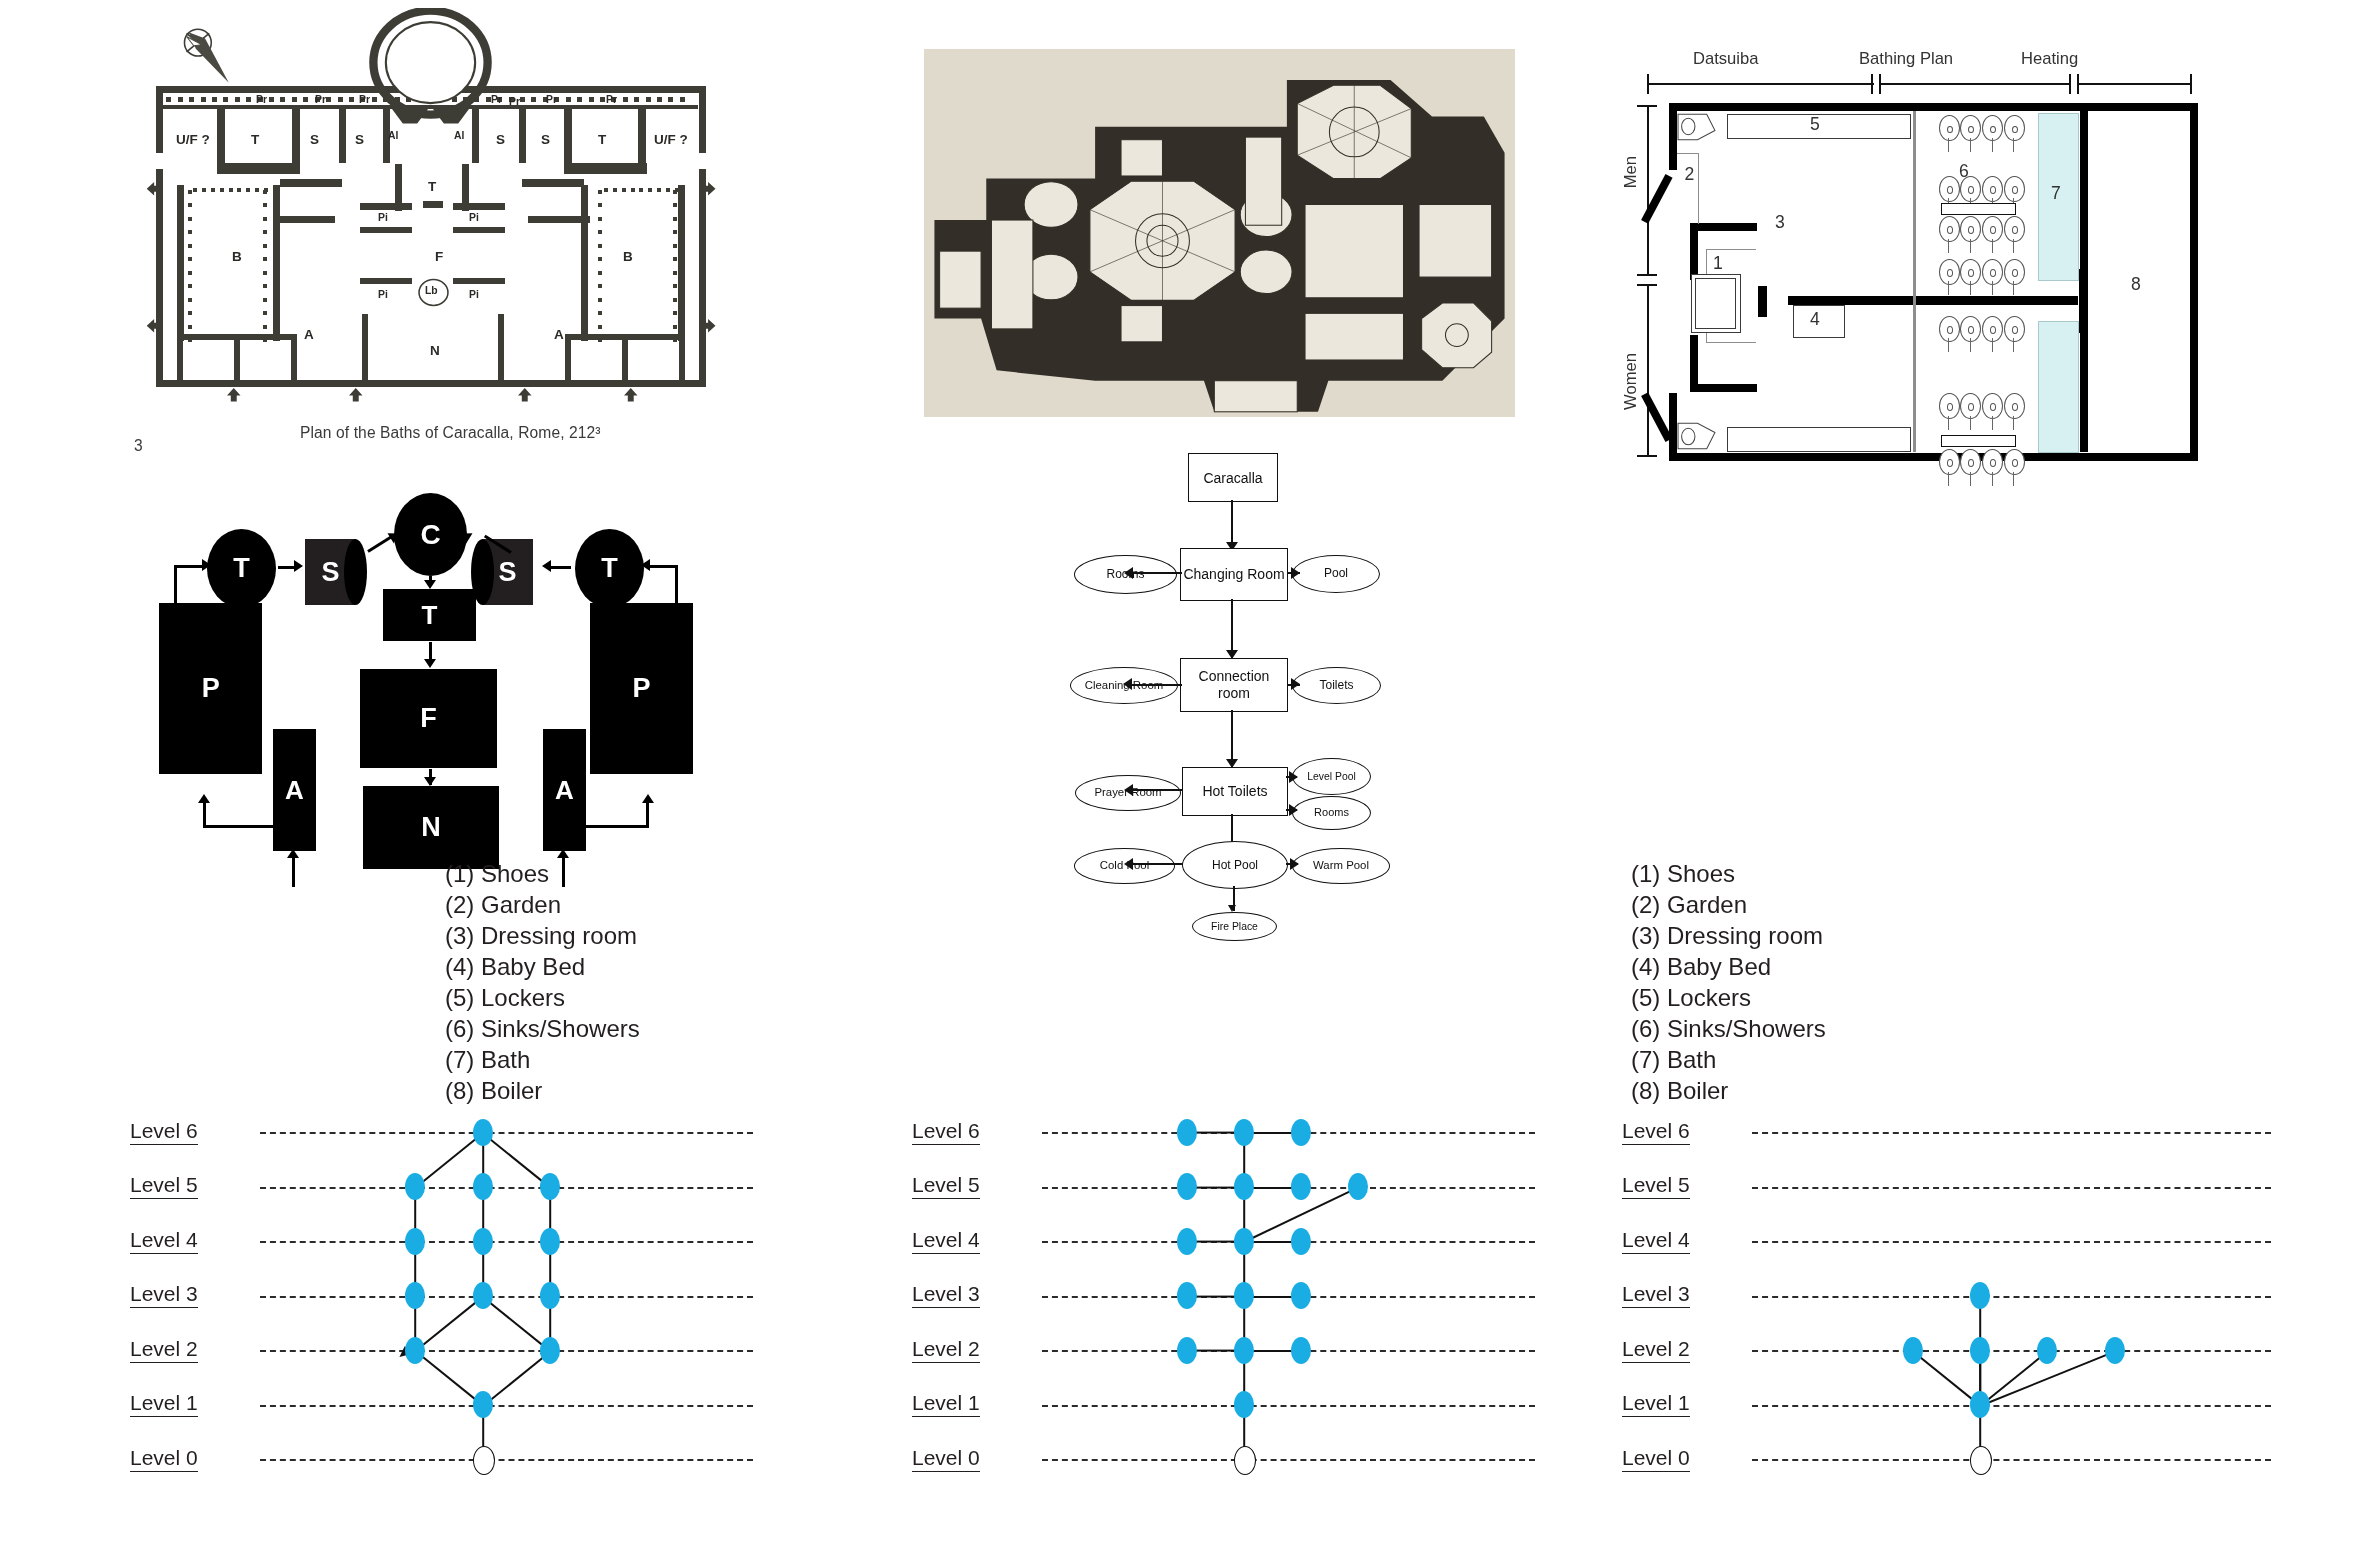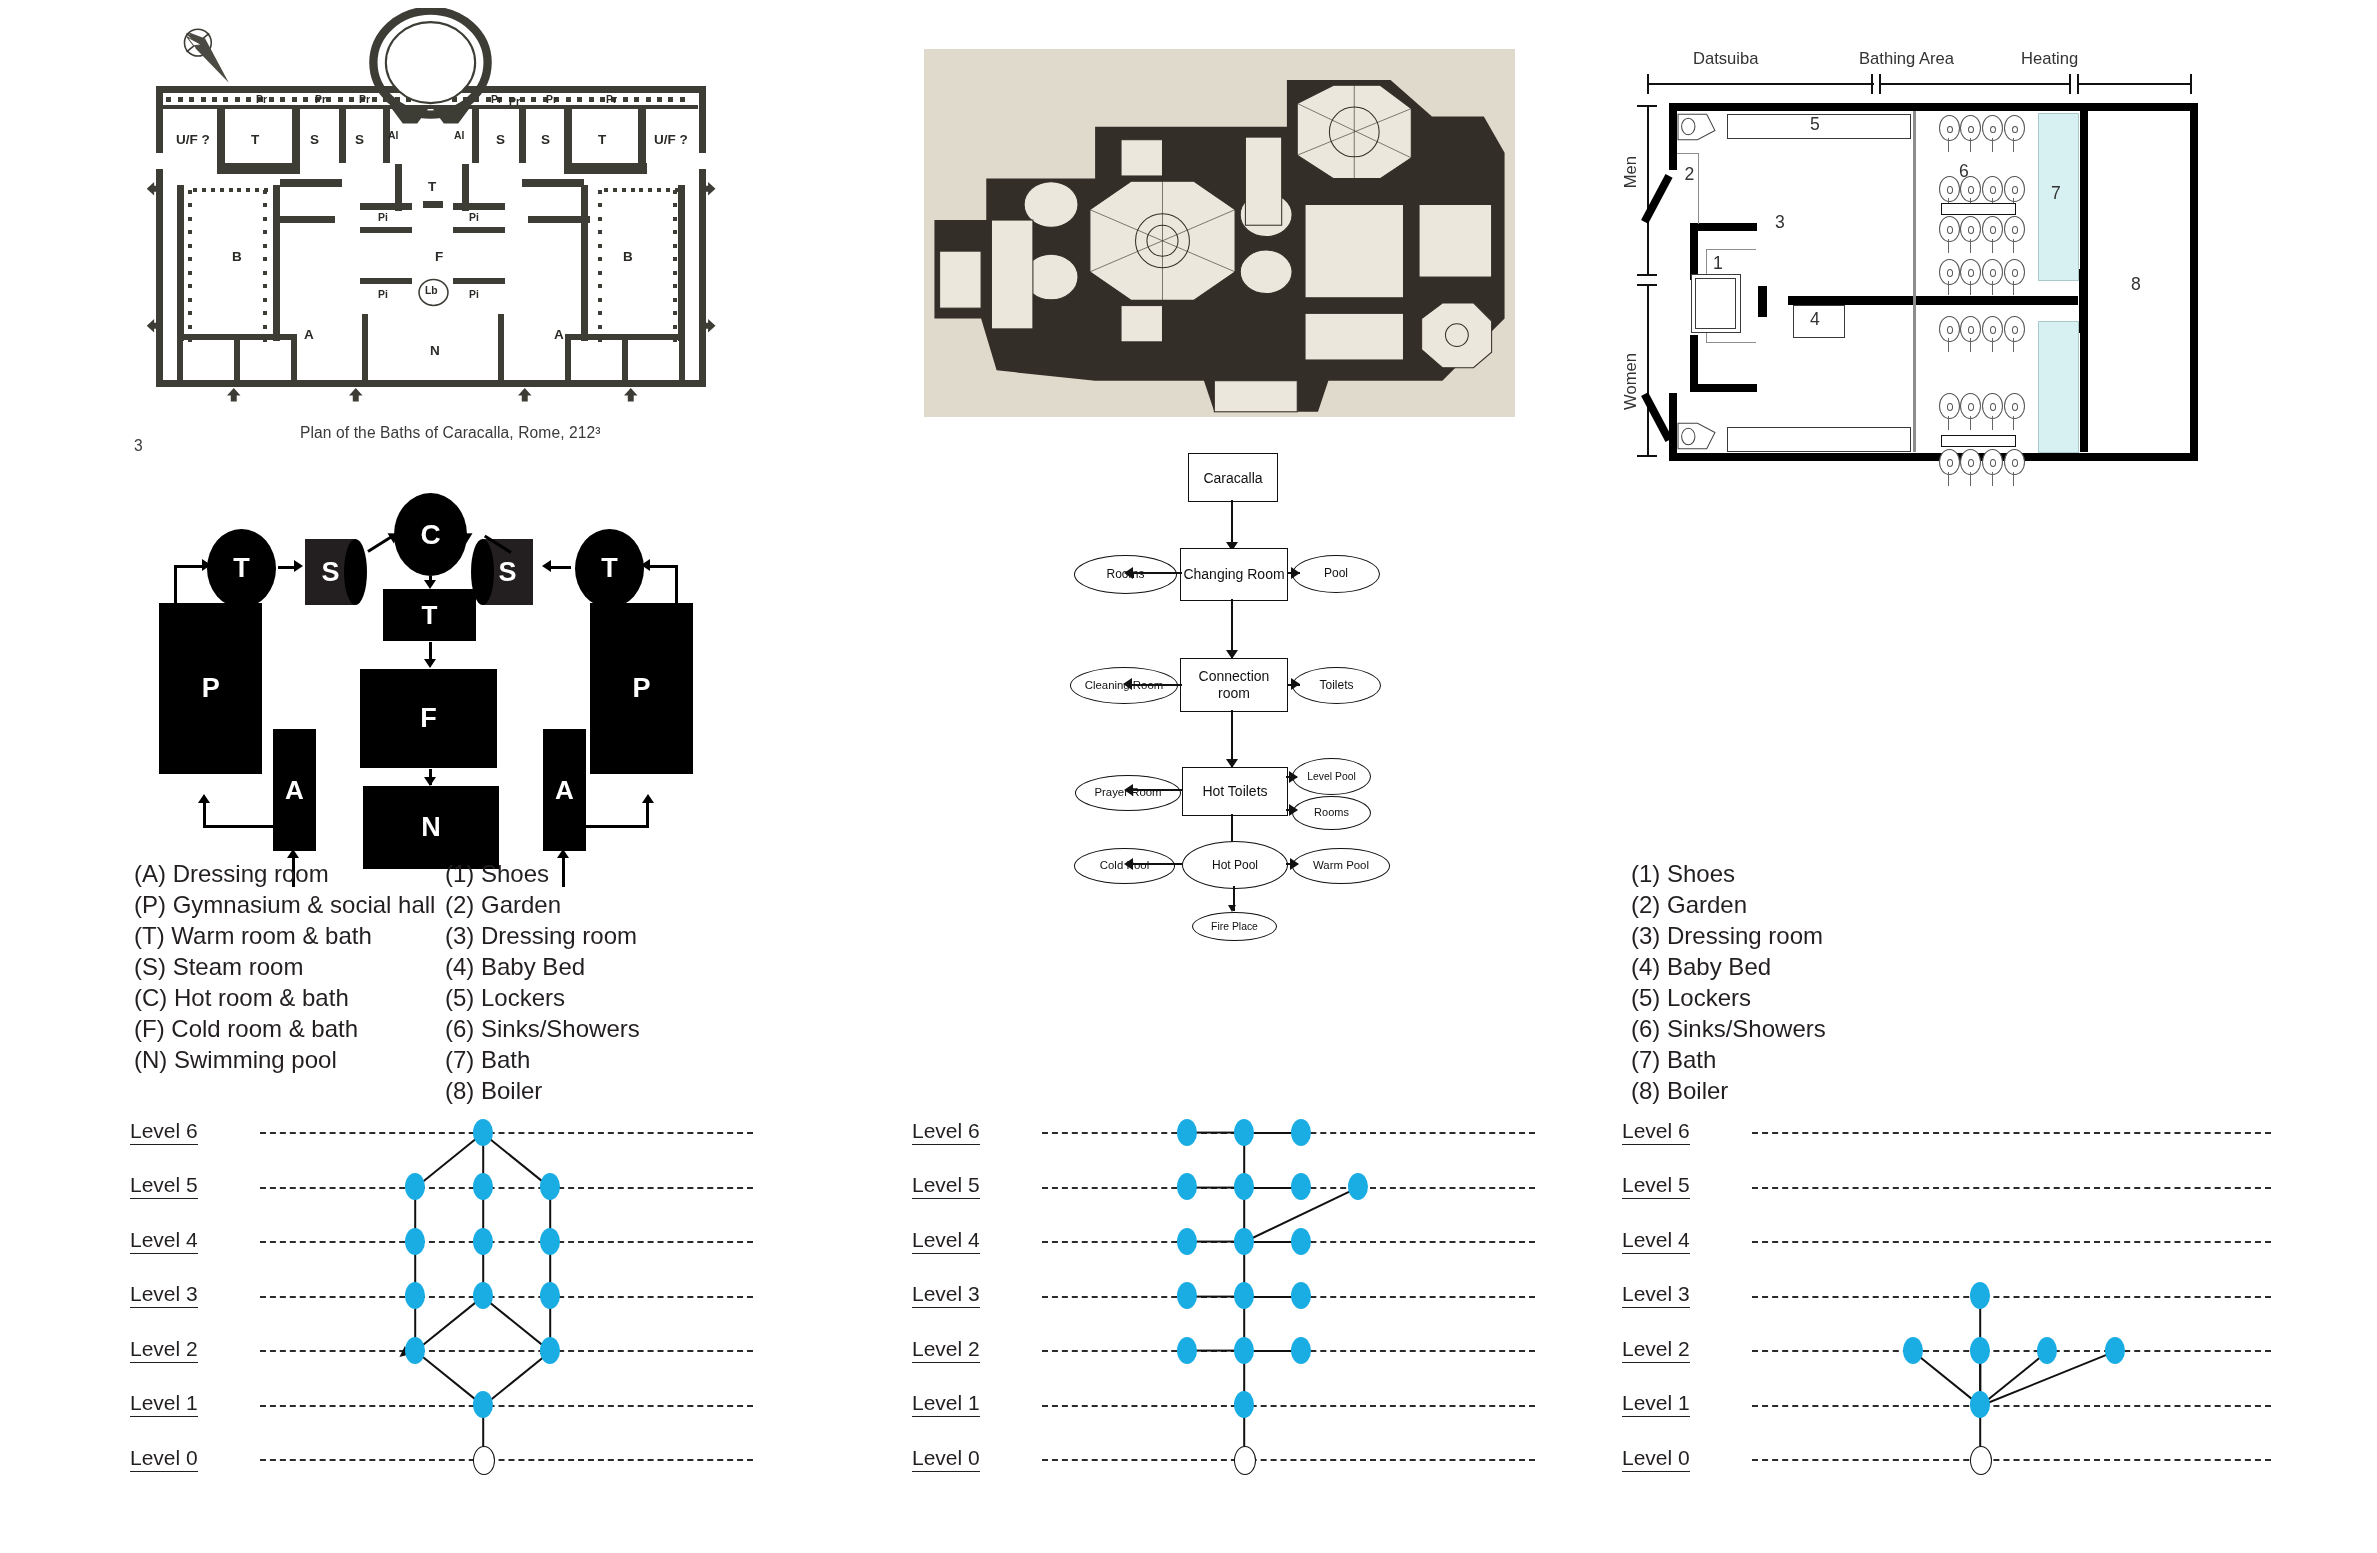--- a/index.html
+++ b/index.html
@@ -433,29 +433,20 @@
     <div class="ln" style="left:496px;top:310px;width:3.1px;height:25px;"></div>
     <div class="ln" style="left:426px;top:332px;width:73px;height:3.1px;"></div>
     <div class="arrowhead ah-u" style="left:492px;top:301px;"></div>
 
     <div class="ln" style="left:142px;top:363px;width:3.1px;height:31px;"></div>
     <div class="arrowhead ah-u" style="left:137px;top:356px;"></div>
     <div class="ln" style="left:412px;top:363px;width:3.1px;height:31px;"></div>
     <div class="arrowhead ah-u" style="left:407px;top:356px;"></div>
   </div>
 
-  <div class="legend abs" style="left:134px;top:858px;">
-    <div>(A) Dressing room</div>
-    <div>(P) Gymnasium &amp; social hall</div>
-    <div>(T) Warm room &amp; bath</div>
-    <div>(S) Steam room</div>
-    <div>(C) Hot room &amp; bath</div>
-    <div>(F) Cold room &amp; bath</div>
-    <div>(N) Swimming pool</div>
-  </div>
   <div class="legend abs" style="left:445px;top:858px;">
     <div>(1) Shoes</div>
     <div>(2) Garden</div>
     <div>(3) Dressing room</div>
     <div>(4) Baby Bed</div>
     <div>(5) Lockers</div>
     <div>(6) Sinks/Showers</div>
     <div>(7) Bath</div>
     <div>(8) Boiler</div>
   </div>
@@ -688,21 +679,21 @@
       <div class="gnode" style="left: 436px; top: 48px; width: 20px; height: 27px; background: rgb(25, 173, 228);"></div>
       <div class="gnode" style="left: 265px; top: -6.2px; width: 20px; height: 27px; background: rgb(25, 173, 228);"></div>
       <div class="gnode" style="left: 322px; top: -6.2px; width: 20px; height: 27px; background: rgb(25, 173, 228);"></div>
       <div class="gnode" style="left: 379px; top: -6.2px; width: 20px; height: 27px; background: rgb(25, 173, 228);"></div>
     </div>
 </div>
 
 <div class="col" style="left:1570px;width:728px;">
 
   <div class="jhdr" style="left:123px;top:49px;">Datsuiba</div>
-  <div class="jhdr" style="left:289px;top:49px;">Bathing Area</div>
+  <div class="jhdr" style="left:289px;top:49px;">Bathing Plan</div>
   <div class="jhdr" style="left:451px;top:49px;">Heating</div>
 
   <div class="dimline" style="left:77px;top:83px;width:227px;"></div>
   <div class="dimcap" style="left:77px;top:74px;height:20px;"></div>
   <div class="dimcap" style="left:301px;top:74px;height:20px;"></div>
   <div class="dimline" style="left:309px;top:83px;width:192px;"></div>
   <div class="dimcap" style="left:309px;top:74px;height:20px;"></div>
   <div class="dimcap" style="left:499px;top:74px;height:20px;"></div>
   <div class="dimline" style="left:507px;top:83px;width:115px;"></div>
   <div class="dimcap" style="left:507px;top:74px;height:20px;"></div>

